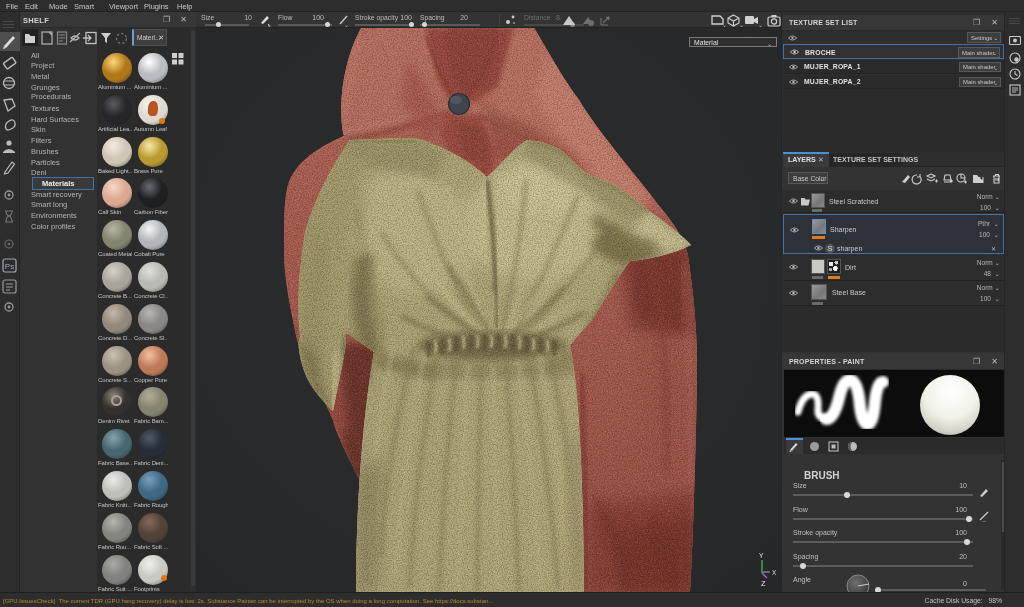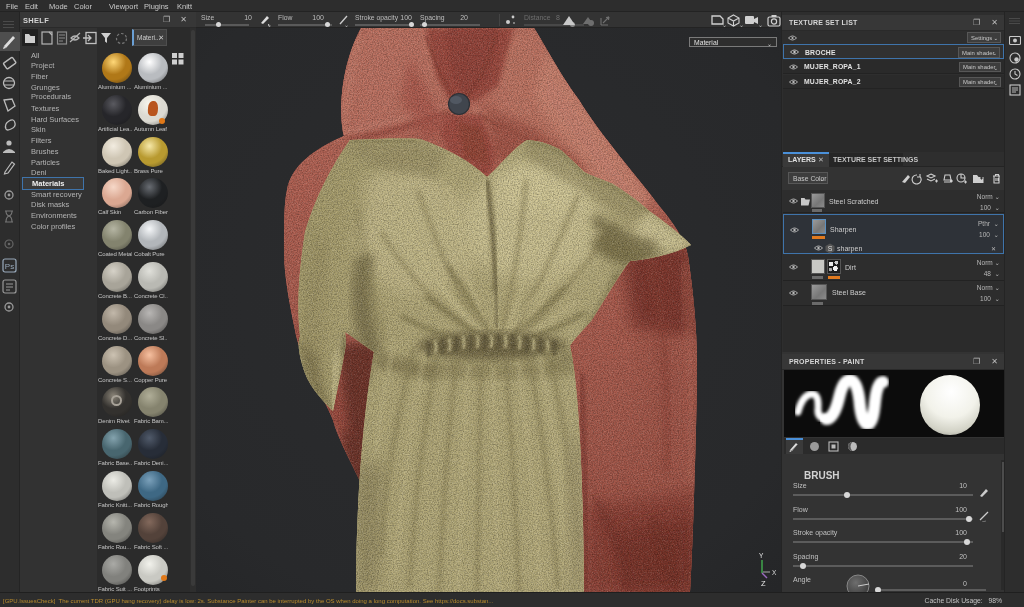--- a/index.html
+++ b/index.html
@@ -17,21 +17,21 @@
 #toolstrip { position:absolute; left:0; top:12px; width:20px; height:580px; background:#2d2d2d; border-right:1px solid #242424;}
 #toolstrip .grip { position:absolute; left:3px; top:9px; width:11px; height:1px; background:#4a4a4a; box-shadow:0 3px 0 #4a4a4a, 0 6px 0 #4a4a4a; }
 
 
 #shelf { position:absolute; left:20px; top:12px; width:176px; height:580px; background:#323232; border-right:1px solid #242424; }
 #shelfhead { position:absolute; left:0; top:0; width:176px; height:16px; background:#373737; border-bottom:1px solid #2a2a2a;text-decoration:underline; }
 #shelfhead b { position:absolute; left:3px; top:4px; font-size:7.5px; color:#d4d4d4; letter-spacing:0.3px; }
 .winbtn { position:absolute; top:3px; width:9px; height:9px; color:#bbb; font-size:8px; line-height:9px; text-align:center; }
 #catlist { position:absolute; left:0; top:0; width:77px; height:580px; font-size:7.5px; color:#b4b4b4; }
 #catlist div { position:absolute; left:11px; white-space:nowrap; }
-#catlist div.sel { color:#f0f0f0; font-weight:bold; border:1px solid #3f74ab; background:#3a3a3a; left:2px; padding:1px 0 1px 9px; width:62px; margin-top:-2px; }
+#catlist div.sel { color:#f0f0f0; font-weight:bold; border:1px solid #3f74ab; background:#3a3a3a; left:12px; padding:1px 0 1px 9px; width:62px; margin-top:-2px; }
 #matgrid { position:absolute; left:77px; top:16px; width:93px; height:564px; background:#2b2b2b; overflow:hidden; }
 .sph { position:absolute; width:30px; height:30px; border-radius:50%; }
 .sphlab { position:absolute; font-size:6px; letter-spacing:-0.1px; color:#c4c4c4; white-space:nowrap; }
 .sphlab { max-width:34px; overflow:hidden; }
 #shelfscroll { position:absolute; left:170px; top:16px; width:6px; height:564px; background:#2e2e2e; }
 #shelfscroll i { position:absolute; left:1px; top:2px; width:4px; height:556px; background:#3a3a3a; border-radius:2px; }
 
 
 #topbar { position:absolute; left:196px; top:12px; width:828px; height:16px; background:#333333; border-bottom:1px solid #232323; }
 #topbar .lab { position:absolute; top:1.5px; font-size:6.8px; color:#bdbdbd; }
@@ -82,24 +82,24 @@
 #statusbar .cache { position:absolute; right:22px; top:4px; font-size:6.8px; color:#c2c2c2; }
 </style>
 </head>
 <body>
 <div id="root">
 
   <div id="menubar">
     <span style="left:6px">File</span>
       <span style="left:25px">Edit</span>
     <span style="left:49px">Mode</span>
-      <span style="left:74px">Color</span>
+      <span style="left:74px">Smart</span>
     <span style="left:109px">Viewport</span>
       <span style="left:144px">Plugins</span>
-    <span style="left:177px">Knitt</span>
+    <span style="left:177px">Help</span>
   </div>
 
   <div id="toolstrip">
     <div class="grip"></div>
     <svg style="position:absolute;left:0px;top:20px" width="20" height="19" viewBox="0 0 20 19">
         <rect x="0" y="0" width="20" height="19" fill="#4e4e4e"></rect>
         <path d="M4 14 L13 4 l2 2 L6 16 Z" fill="#ddd"></path>
         <path d="M4 14 l2 2 l-3 1 Z" fill="#ddd"></path>
       </svg>
 <svg style="position:absolute;left:0px;top:41px" width="20" height="19" viewBox="0 0 20 19">
@@ -174,33 +174,33 @@
     <svg class="abs" style="left:95px;top:20px;z-index:5" width="13" height="13" viewBox="0 0 13 13">
       <circle cx="6.5" cy="6.5" r="5" fill="none" stroke="#777" stroke-width="1.2" stroke-dasharray="2.5 2"></circle>
     </svg>
     <div class="abs" style="left:112px;top:17px;width:35px;height:17px;background:#3e3e3e;border:1px solid #4e4e4e;border-left:2px solid #6a9fd4;z-index:5">
       <span style="position:absolute;left:3px;top:4px;font-size:6.5px;color:#cfcfcf">Materi...</span>
       <span style="position:absolute;right:2px;top:4px;font-size:7px;color:#ccc">✕</span>
     </div>
     <div id="catlist">
       <div style="top:38.5px">All</div>
 <div style="top:49.2px">Project</div>
-<div style="top:59.9px">Fiber</div>
+<div style="top:59.9px">Metal</div>
 <div style="top:70.6px">Grunges</div>
 <div style="top:80px">Procedurals</div>
 <div style="top:92.0px">Textures</div>
 <div style="top:102.7px">Hard Surfaces</div>
 <div style="top:113.4px">Skin</div>
 <div style="top:124.1px">Filters</div>
 <div style="top:134.8px">Brushes</div>
 <div style="top:145.5px">Particles</div>
 <div style="top:156.2px">Deni</div>
 <div class="sel" style="top:166.9px">Materials</div>
 <div style="top:177.6px">Smart recovery</div>
-<div style="top:188.3px">Disk masks</div>
+<div style="top:188.3px">Smart long</div>
 <div style="top:199.0px">Environments</div>
 <div style="top:209.7px">Color profiles</div>
     </div>
     <div id="matgrid">
       <div class="sph" style="left:5px;top:25px;background:radial-gradient(circle at 38% 30%,#ffd878 0%,#b07818 45%,#b07818 62%,#111 125%)"></div>
 <div class="sphlab" style="left:1px;top:56px">Aluminium ...</div>
 <div class="sph" style="left:41px;top:25px;background:radial-gradient(circle at 38% 30%,#ffffff 0%,#b9bcc0 45%,#b9bcc0 62%,#111 125%)"></div>
 <div class="sphlab" style="left:37px;top:56px">Aluminium ...</div>
 <div class="sph" style="left:5px;top:67px;background:radial-gradient(circle at 38% 30%,#5a5a60 0%,#26262a 45%,#26262a 62%,#111 125%)"></div>
 <div class="sphlab" style="left:1px;top:98px">Artificial Lea...</div>

